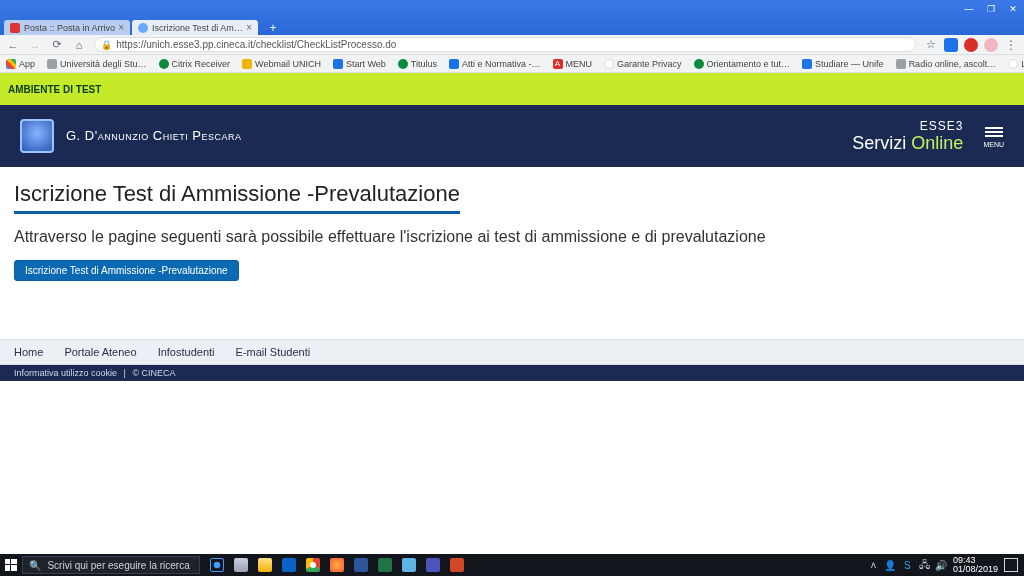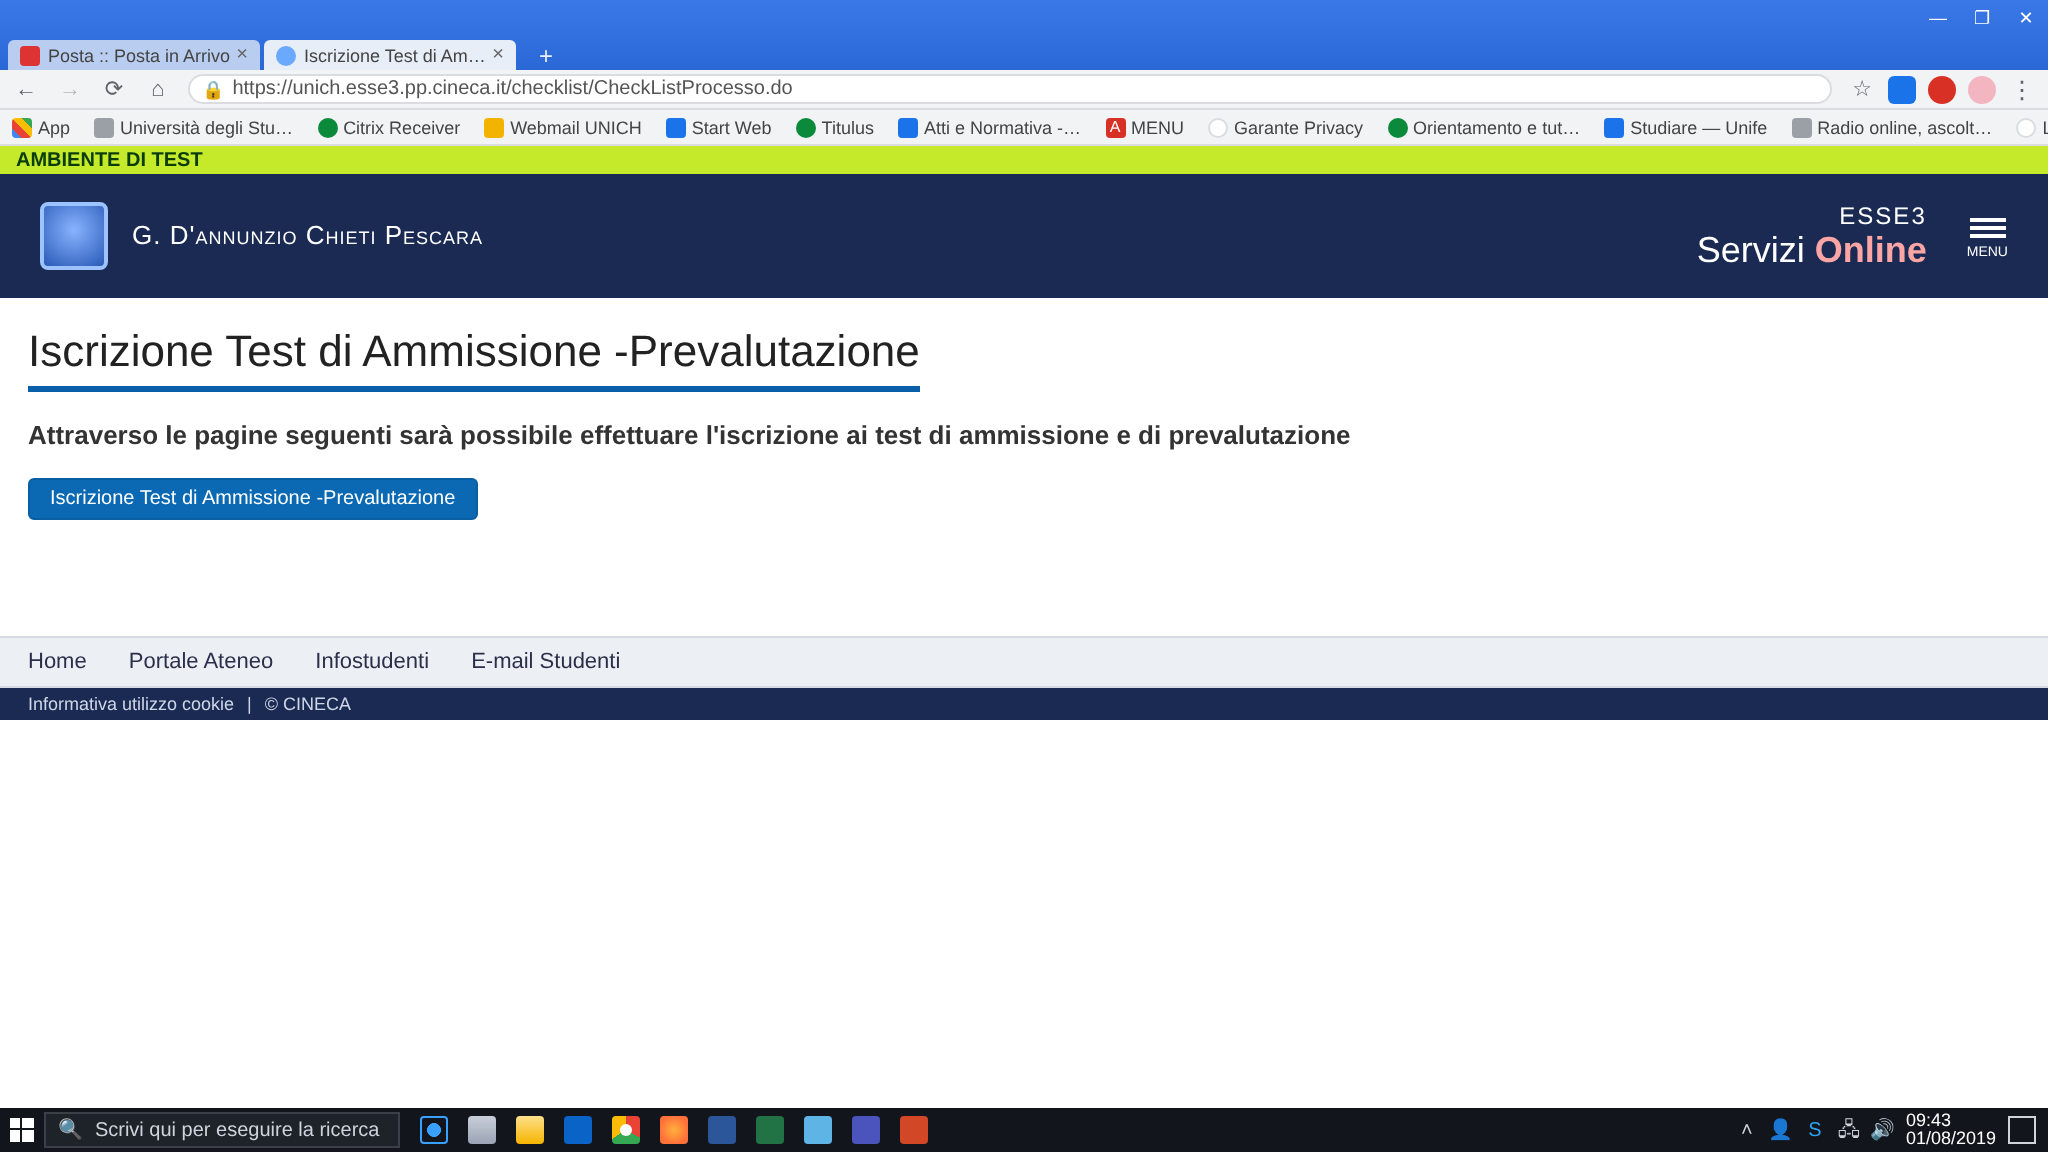--- a/index.html
+++ b/index.html
@@ -38,37 +38,37 @@
   .ic.apps{background:linear-gradient(45deg,#4285f4 25%,#ea4335 25% 50%,#fbbc05 50% 75%,#34a853 75%);}
   .ic.grey{background:#9aa0a6;}
   .ic.green{background:#0a8a3a;border-radius:50%;}
   .ic.yellow{background:#f2b400;}
   .ic.blue{background:#1a73e8;}
   .ic.g{background:#fff;border:1px solid #dadce0;border-radius:50%;}
   .ic.w{background:#1a73e8;border-radius:2px;}
   .ic.red{background:#d93025;}
 
   
-  .env-bar { background:#c4ea2a; color:#0b3d0b; height:14px; font-size:10px; font-weight:bold; padding:0 8px; display:flex; align-items:center; }
+  .env-bar { background:#c4ea2a; color:#0b3d0b; height:32px; font-size:10px; font-weight:bold; padding:0 8px; display:flex; align-items:center; }
   .hdr { background:#1a2a52; height:62px; display:flex; align-items:center; padding:0 20px; color:#fff; position:relative; }
   .logo { width:34px; height:34px; border-radius:4px; background:radial-gradient(circle at 50% 40%,#88b3ff,#2a5ab7); margin-right:12px; border:2px solid #9cc2ff; }
   .uni-name { font-family:"Palatino Linotype","Georgia",serif; font-size:13px; line-height:1.2; }
   .uni-name .l1{font-variant:small-caps; letter-spacing:0.5px;}
   .uni-name .l2{font-variant:small-caps; letter-spacing:0.5px;}
   .brand { margin-left:auto; text-align:right; font-size:18px; }
-  .brand .l1 span.online{ color:#fca5a5;font-weight:bold;}
+  .brand .l1 span.online{ color:#bef264;}
   .brand .esse3 { font-size:12px; letter-spacing:1px;}
   .menu-btn { margin-left:20px; display:flex; flex-direction:column; align-items:center; }
   .menu-btn .bars{width:18px;}
   .menu-btn .bars div{height:2px;background:#fff;margin:2px 0;}
   .menu-btn .lbl{font-size:7px;margin-top:2px;}
 
   .content { padding:14px 14px 24px; }
   h1.page-title { font-size:22px; font-weight:400; color:#222; border-bottom:3px solid #0b5ea8; padding-bottom:4px; display:inline-block; }
-  .intro { font-size:13px; color:#333; margin-top:14px;font-weight:bold; }
+  .intro { font-size:16px; color:#333; margin-top:14px; }
   .primary-btn { display:inline-block; margin-top:14px; background:#0b69b4; color:#fff; font-size:10px; padding:4px 10px; border-radius:3px; border:1px solid #0a5fa3; cursor:pointer; }
 
   .foot-links { background:#eceff4; border-top:1px solid #d7dbe3; border-bottom:1px solid #d7dbe3; padding:6px 14px; font-size:11px; margin-top:34px; }
   .foot-links a{ color:#2b2f4a; text-decoration:none; margin-right:18px;text-align:right;}
   .cineca-bar { background:#1a2a52; color:#cfd6e6; font-size:9px; text-align:left; padding:3px 10px; }
   .cineca-bar span{margin-left:4px;}
 
   
   .taskbar { position:absolute; left:0; right:0; bottom:0; height:22px; background:#12151b; display:flex; align-items:center; color:#fff; font-size:10px; }
   .taskbar .start { width:22px; height:22px; display:flex; align-items:center; justify-content:center; }

